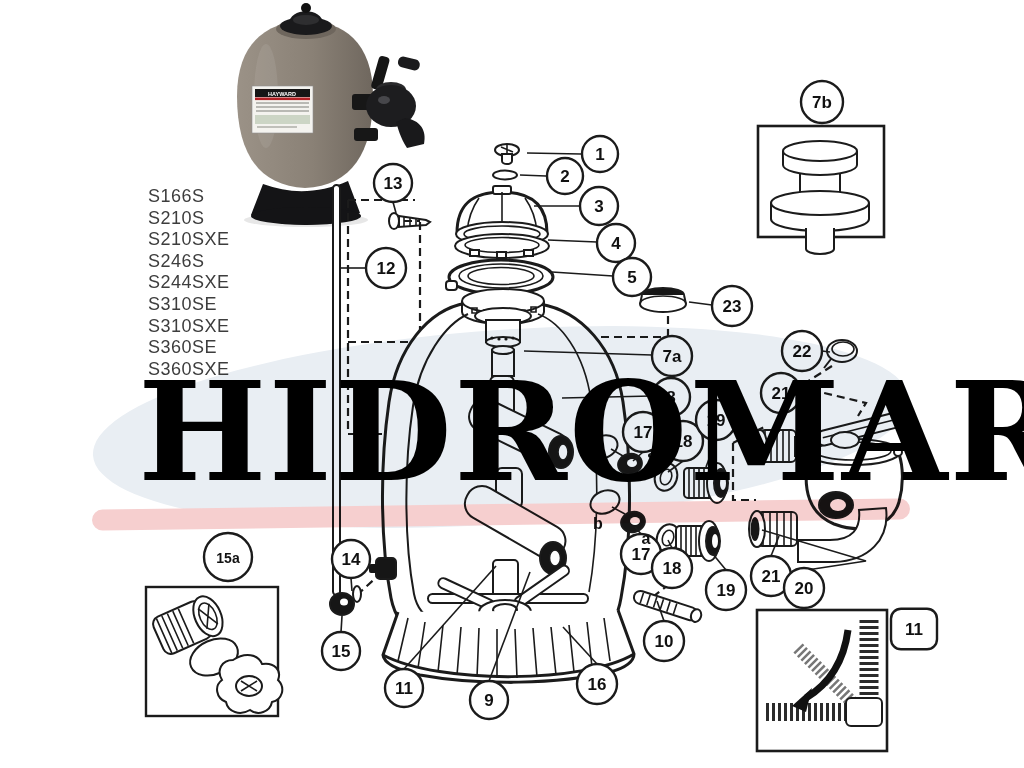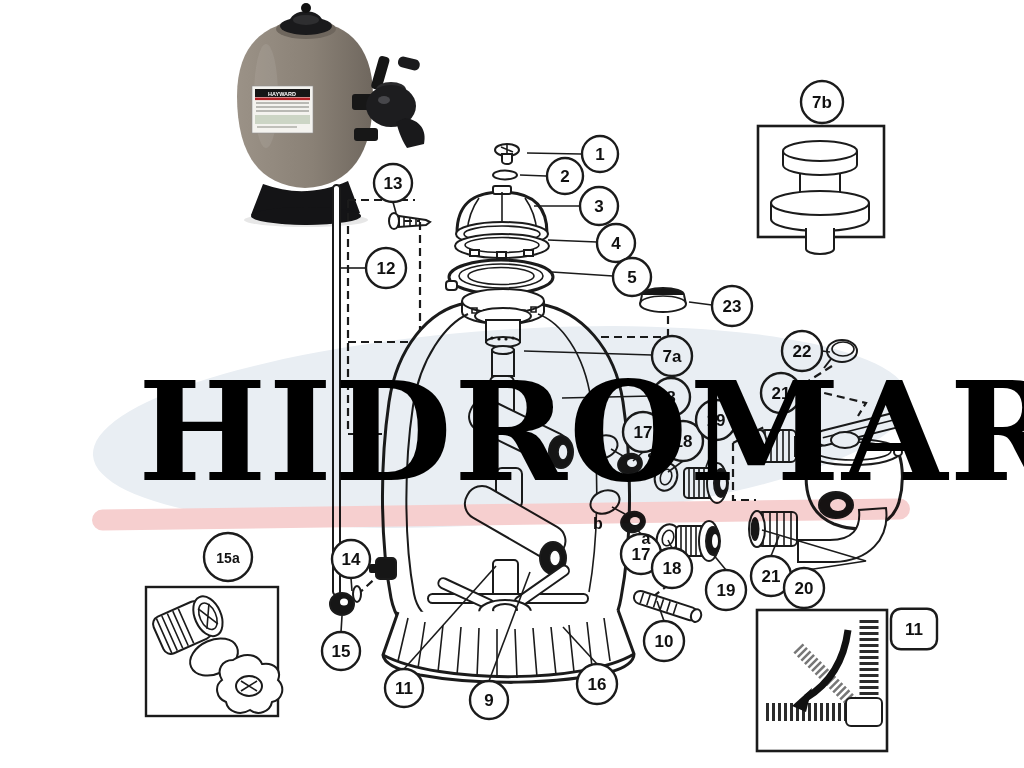--- a/index.html
+++ b/index.html
@@ -30,20 +30,31 @@
   .dash{stroke:#1b1b1b;stroke-width:2.2;fill:none;stroke-dasharray:8 5}
   .co{fill:#fff;stroke:#1b1b1b;stroke-width:2.4}
   .co-label{font:700 17px "Liberation Sans",sans-serif;fill:#111;text-anchor:middle}
   .co-letter{font:700 16px "Liberation Sans",sans-serif;fill:#111;text-anchor:middle}
 </style>
 </head>
 <body>
 
 <div id="stage">
 
+  <div id="models">
+      <div>S166S</div>
+      <div>S210S</div>
+      <div>S210SXE</div>
+      <div>S246S</div>
+      <div>S244SXE</div>
+      <div>S310SE</div>
+      <div>S310SXE</div>
+      <div>S360SE</div>
+      <div>S360SXE</div>
+    </div>
 
   <svg width="1024" height="768" viewBox="0 0 1024 768">
     <defs>
       <linearGradient id="tankg" x1="0" y1="0" x2="1" y2="0">
         <stop offset="0" stop-color="#9b9287"></stop>
           <stop offset=".55" stop-color="#8a8176"></stop>
         <stop offset="1" stop-color="#6f675e"></stop>
       </linearGradient>
     </defs>
     <g>

